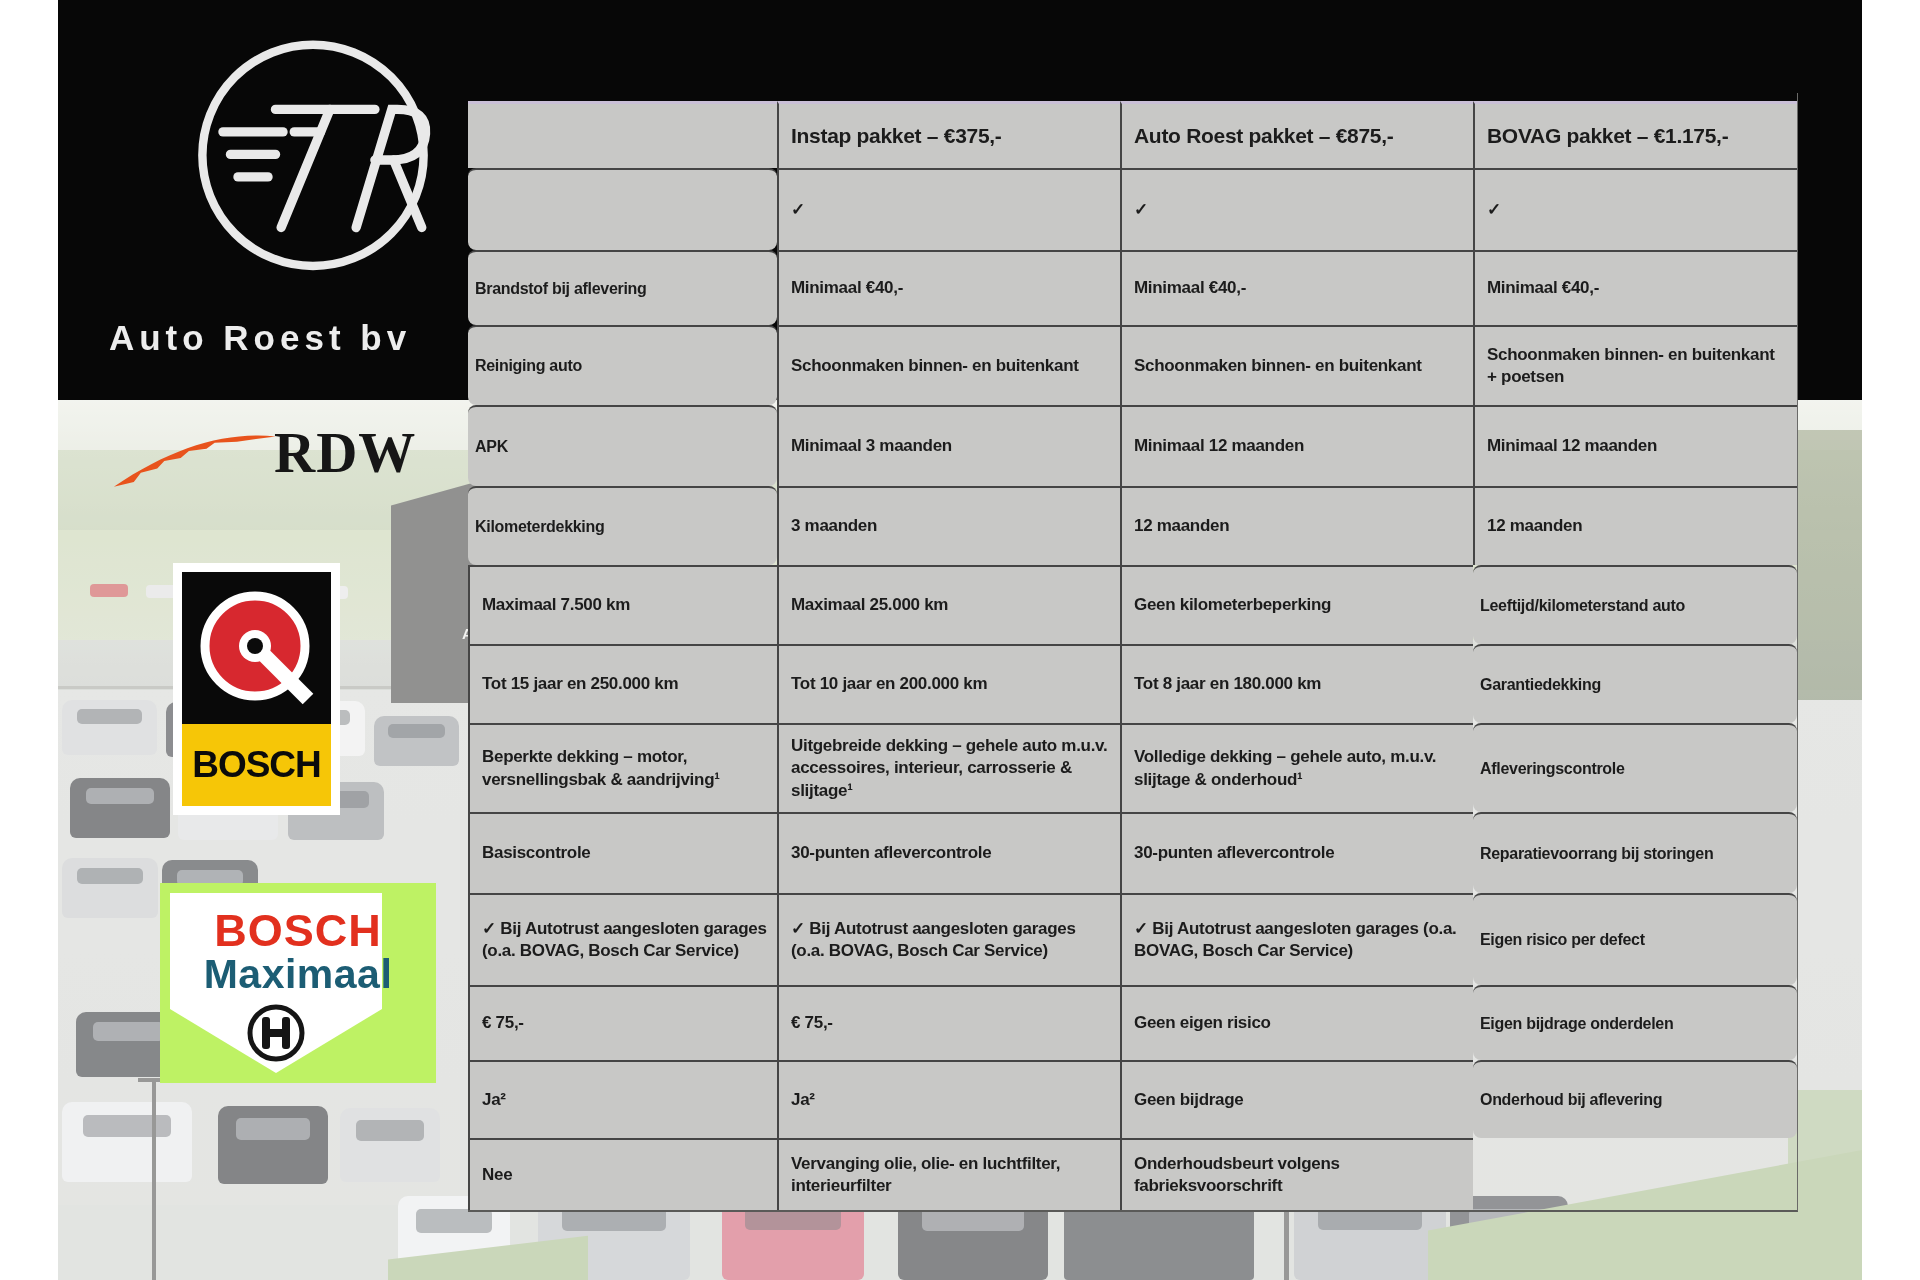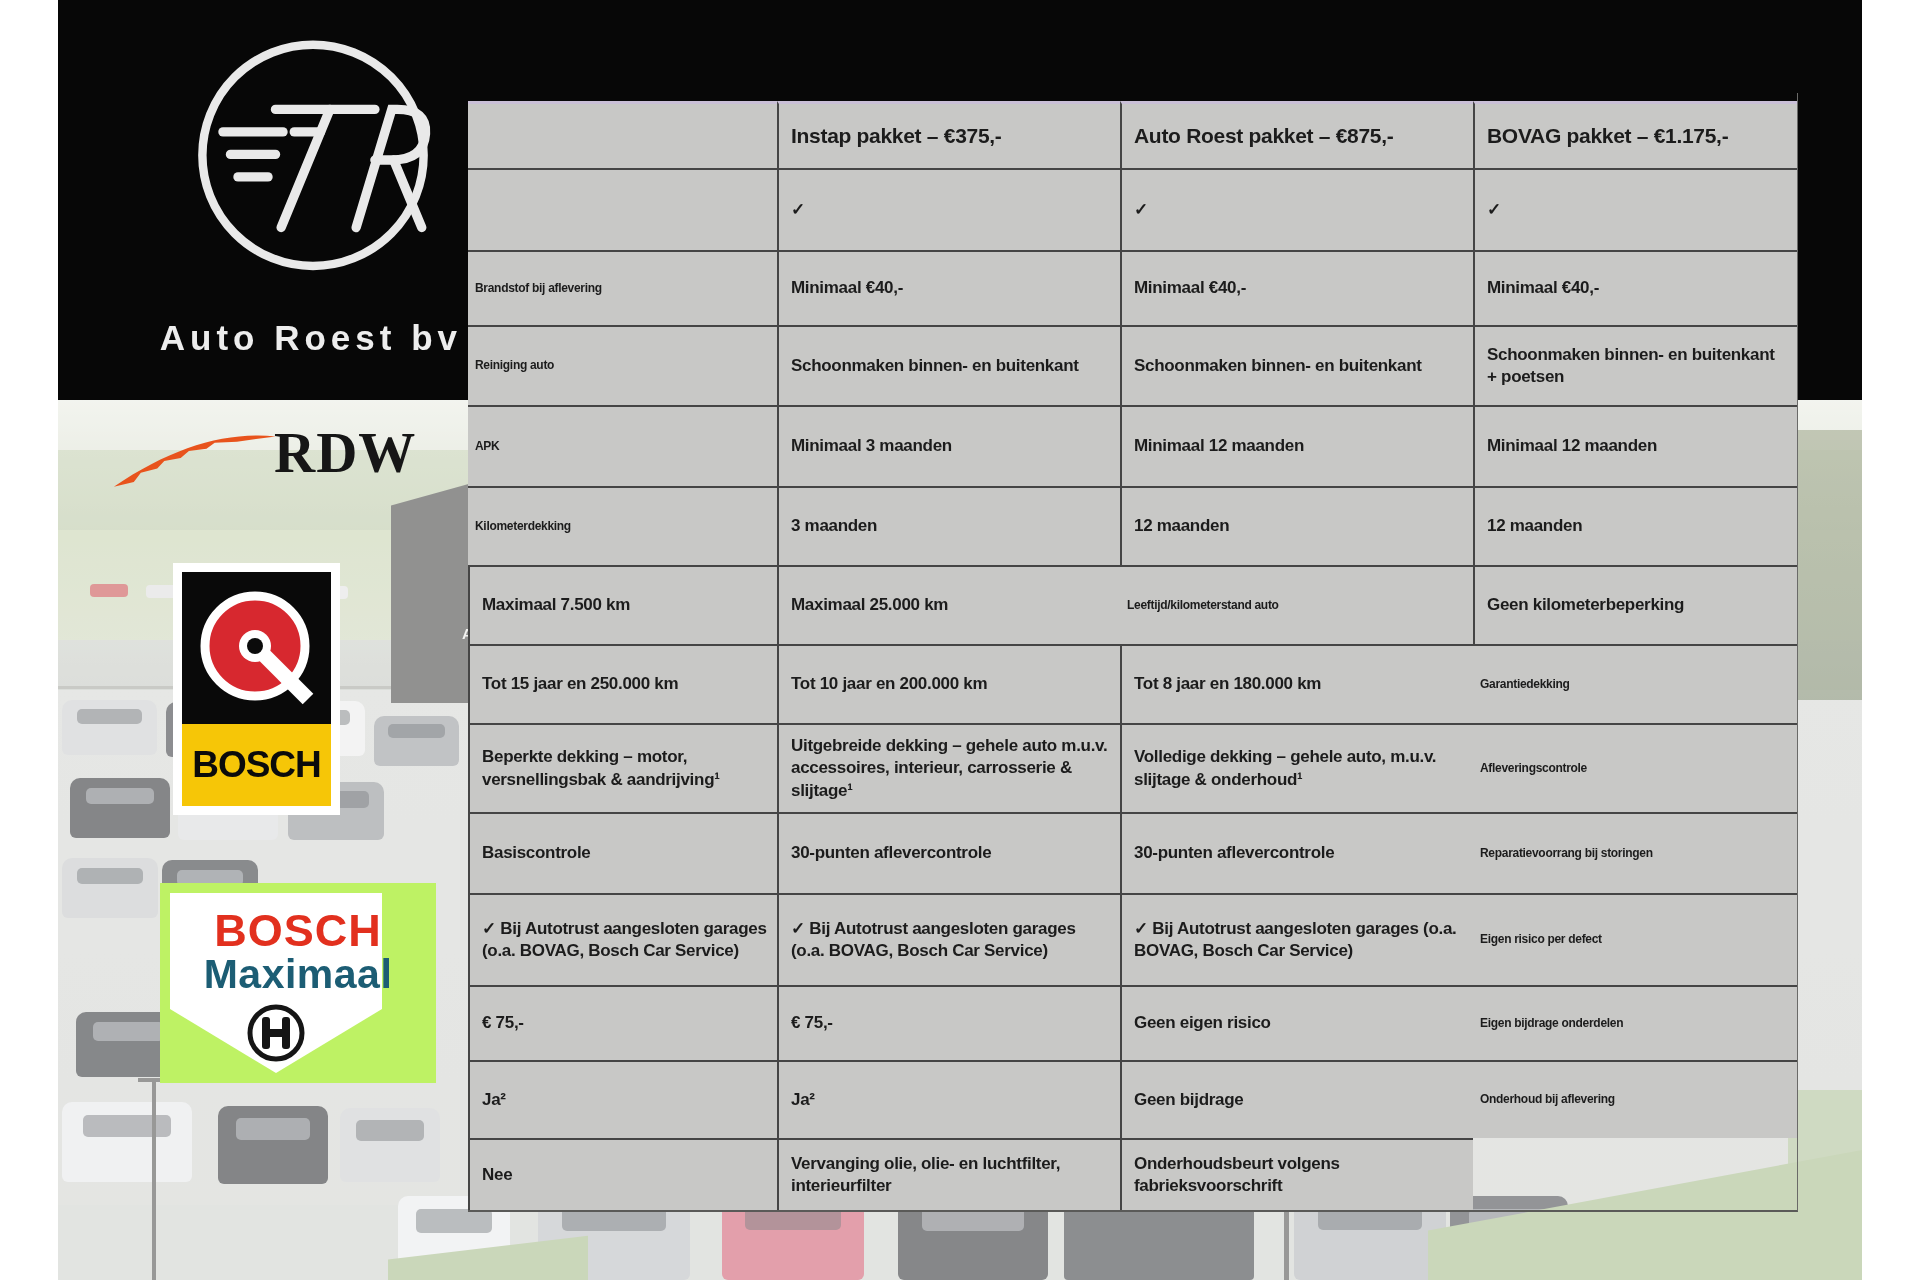--- a/index.html
+++ b/index.html
@@ -35,21 +35,21 @@
   .tinycar{position:absolute;height:13px;border-radius:4px;}
 
   .pole{position:absolute;background:#4e4e4c;}
 
   .photo-fade{position:absolute;left:0;top:0;width:100%;height:100%;background:rgba(255,255,255,.42);}
 
   
   .black-band{position:absolute;left:58px;top:0;width:1804px;height:400px;background:#070707;}
   .brand-box{position:absolute;left:58px;top:0;width:404px;height:400px;}
   .brand-box svg{position:absolute;left:105px;top:10px;}
-  .brand-name{position:absolute;left:0;top:318px;width:100%;text-align:right;color:#ededed;
+  .brand-name{position:absolute;left:0;top:318px;width:100%;text-align:center;color:#ededed;
               font-size:35px;font-weight:700;letter-spacing:5px;}
 
   
   .rdw{position:absolute;left:108px;top:408px;width:300px;height:110px;}
   .rdw svg{position:absolute;left:0;top:8px;}
   .rdw-text{position:absolute;left:166px;top:12px;font-family:"Liberation Serif",serif;
             font-weight:700;font-size:57px;color:#161616;letter-spacing:1px;}
 
   
   .bovag{position:absolute;left:173px;top:563px;width:167px;height:252px;background:#ffffff;}
@@ -69,21 +69,21 @@
   
   .pkg-table{position:absolute;left:468px;top:93px;width:1329px;
              display:grid;grid-template-columns:309px 343px 353px 324px;
              grid-template-rows:75px 82px 75px 80px 81px 79px 79px 79px 89px 81px 92px 75px 78px 72px;
              border-bottom:2px solid #5a5a58;border-right:1px solid #6a6a68;}
   .cell{background:#c8c8c6;color:#1c1c1c;display:flex;align-items:center;
         border-top:2px solid #454545;box-sizing:border-box;overflow:hidden;
         line-height:1.32;letter-spacing:-0.3px;}
   .cell.colx{border-left:2px solid #454545;}
   .cell.hdr{border-top:3px solid #c9bfd6;font-size:21px;font-weight:700;}
-  .cell.lbl{font-size:12px;font-weight:700;padding:0 8px 0 7px;}
+  .cell.lbl{font-size:16px;font-weight:700;padding:0 8px 0 7px;border-radius:8px;}
   .cell.val{font-size:17px;font-weight:700;padding:4px 10px 4px 12px;}
   .cell.hdr{padding:0 20px 0 12px;margin-top:8px;}
 </style>
 </head>
 <body>
 
 <div class="canvas">
 
   <div class="photo">
     <div class="band band-sky"></div>
@@ -213,22 +213,22 @@
       <div class="cell lbl">APK</div>
       <div class="cell val colx">Minimaal 3 maanden</div>
       <div class="cell val colx">Minimaal 12 maanden</div>
       <div class="cell val colx">Minimaal 12 maanden</div>
       <div class="cell lbl">Kilometerdekking</div>
       <div class="cell val colx">3 maanden</div>
       <div class="cell val colx">12 maanden</div>
       <div class="cell val colx">12 maanden</div>
       <div class="cell val colx">Maximaal 7.500 km</div>
       <div class="cell val colx">Maximaal 25.000 km</div>
+      <div class="cell val colx">Geen kilometerbeperking</div>
       <div class="cell lbl">Leeftijd/kilometerstand auto</div>
-      <div class="cell val colx">Geen kilometerbeperking</div>
       <div class="cell val colx">Tot 15 jaar en 250.000 km</div>
       <div class="cell val colx">Tot 10 jaar en 200.000 km</div>
       <div class="cell val colx">Tot 8 jaar en 180.000 km</div>
       <div class="cell lbl">Garantiedekking</div>
       <div class="cell val colx">Beperkte dekking – motor, versnellingsbak &amp; aandrijving¹</div>
       <div class="cell val colx">Uitgebreide dekking – gehele auto m.u.v. accessoires, interieur, carrosserie &amp; slijtage¹</div>
       <div class="cell val colx">Volledige dekking – gehele auto, m.u.v. slijtage &amp; onderhoud¹</div>
       <div class="cell lbl">Afleveringscontrole</div>
       <div class="cell val colx">Basiscontrole</div>
       <div class="cell val colx">30-punten aflevercontrole</div>

